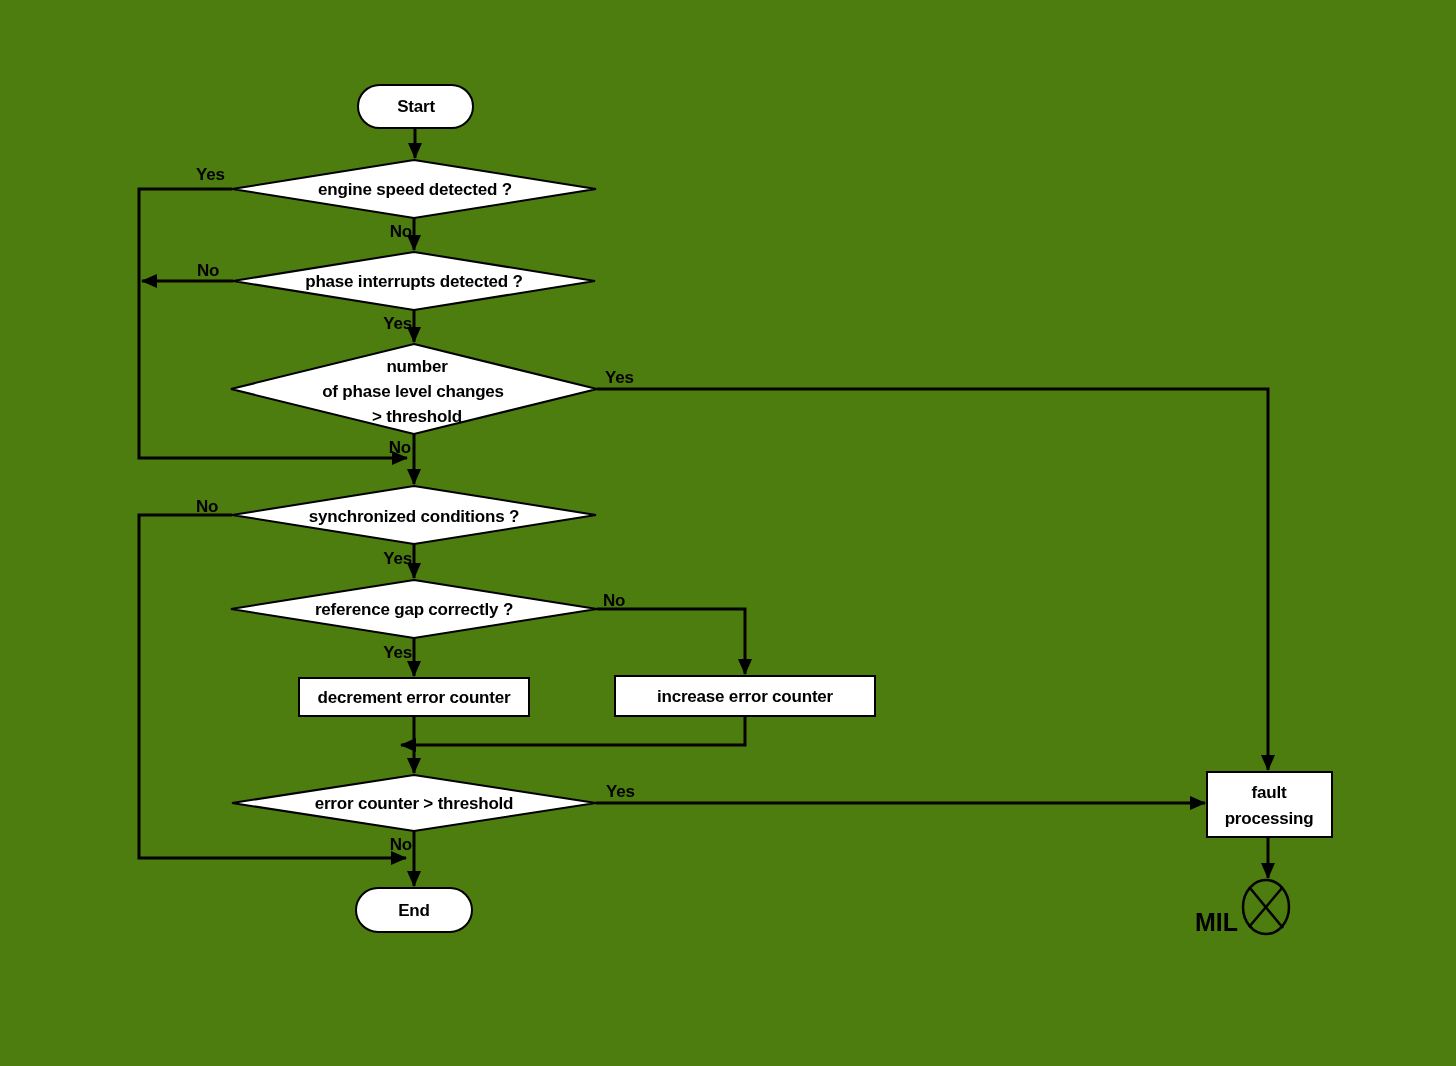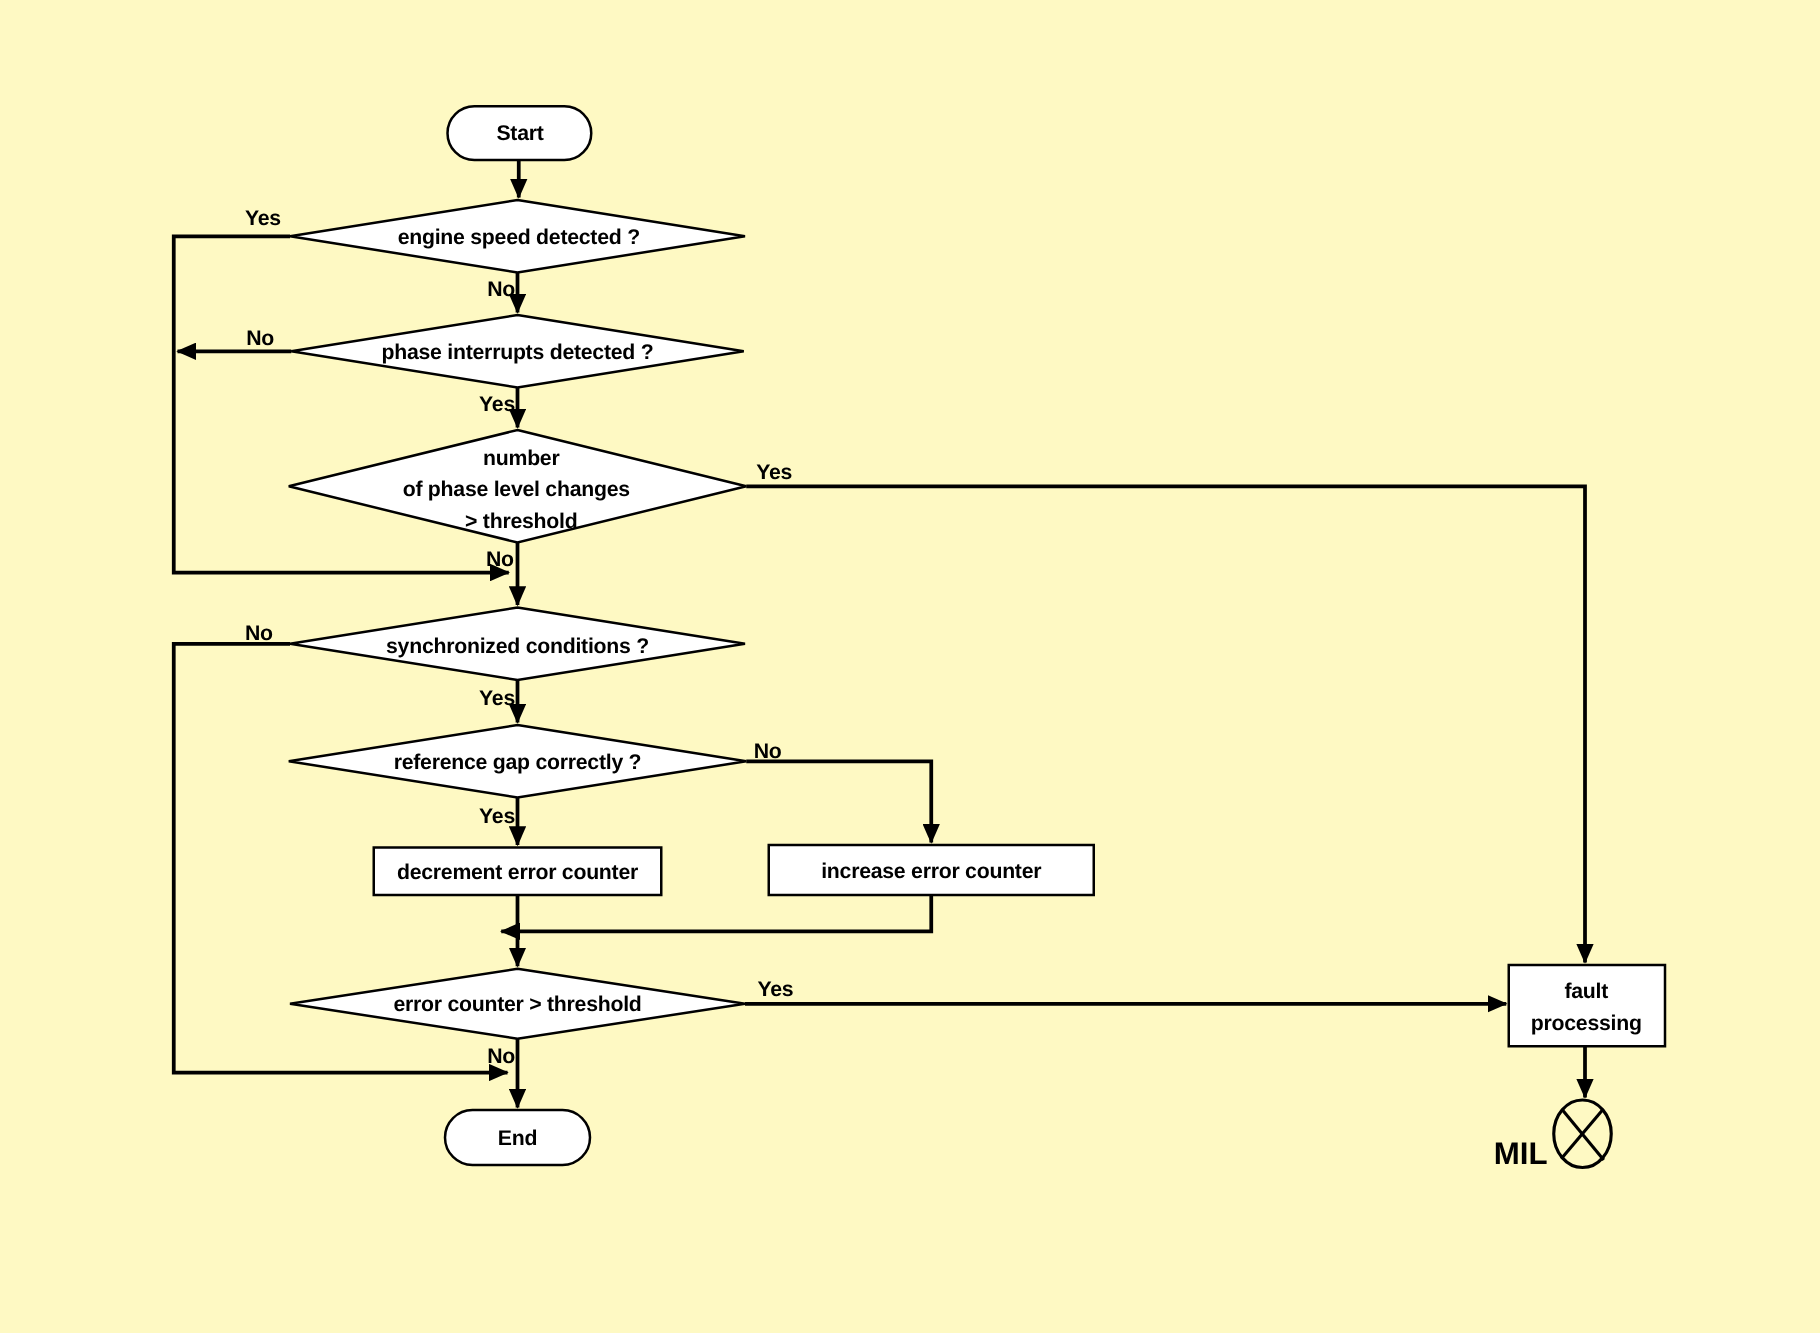--- a/index.html
+++ b/index.html
@@ -4,21 +4,21 @@
 <style>
   html, body {
     margin: 0;
     padding: 0;
     background: #ffffff;
   }
   .stage {
     position: relative;
     width: 1456px;
     height: 1066px;
-    background: #fef9c3;
+    background: #4d7c0f;
   }
   .shape {
     fill: #ffffff;
     stroke: #000000;
     stroke-width: 2;
   }
   .edge {
     fill: none;
     stroke: #000000;
     stroke-width: 3;

